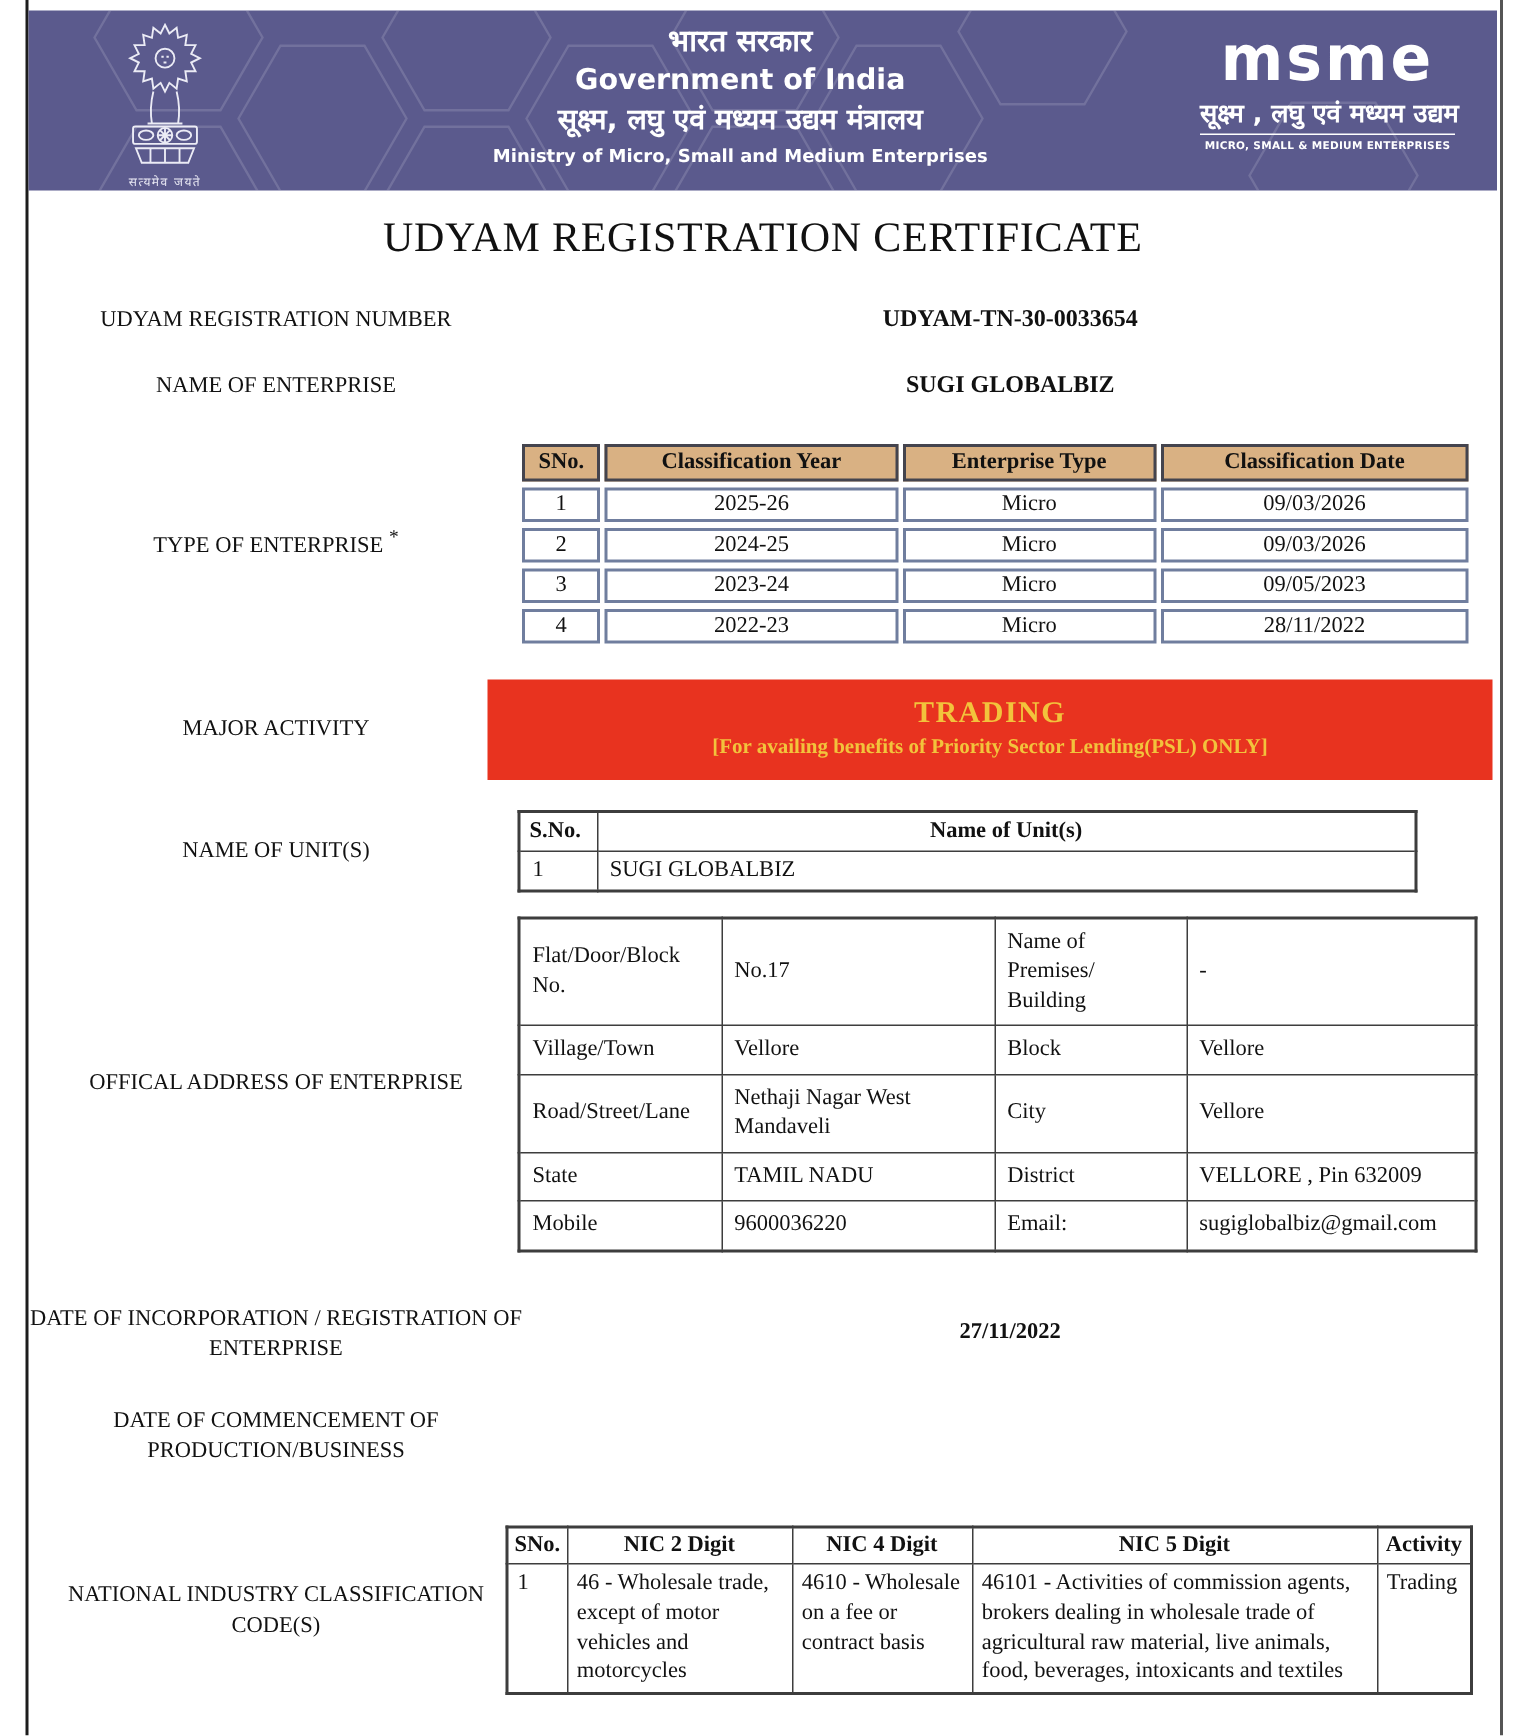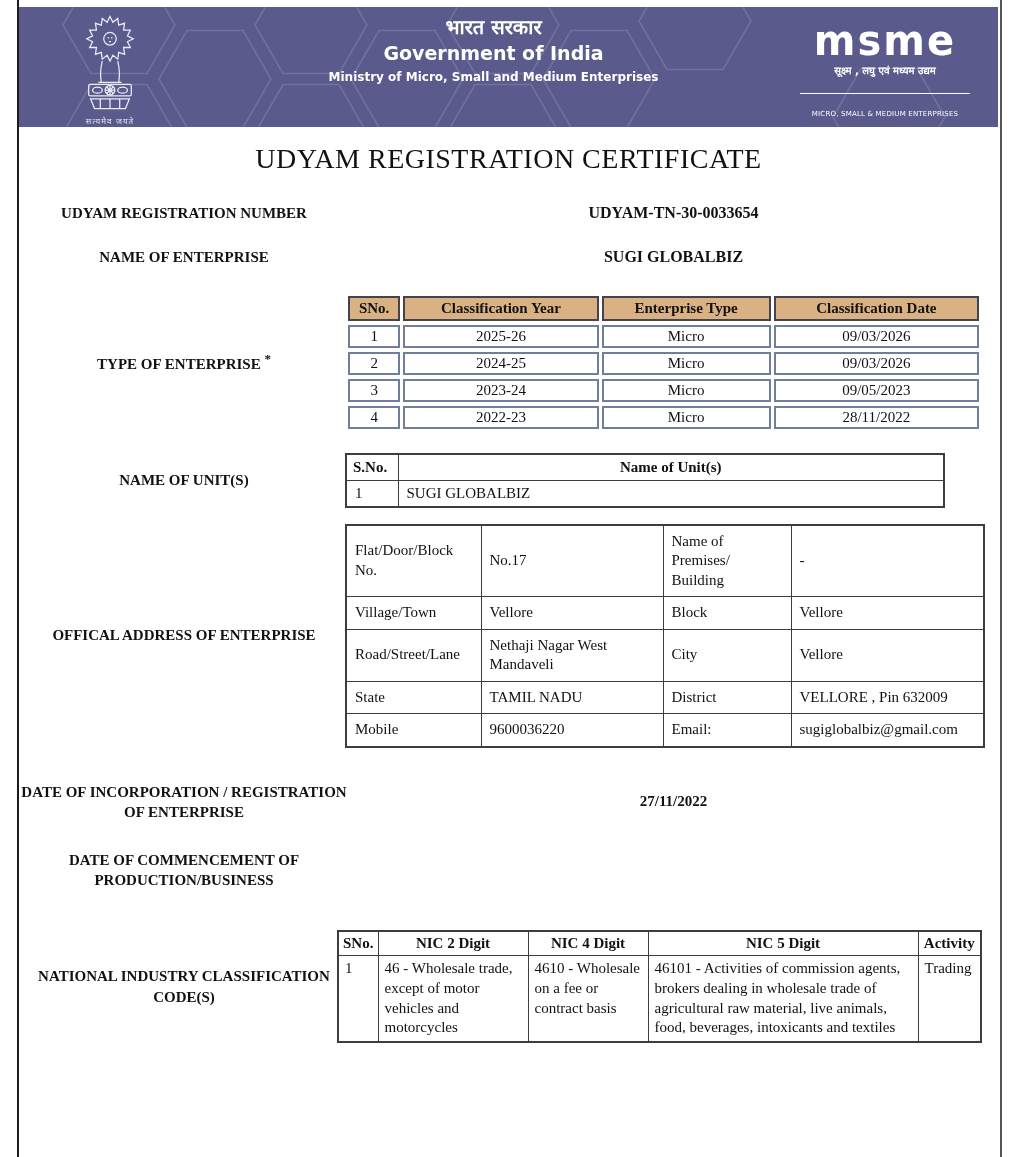--- a/index.html
+++ b/index.html
@@ -32,35 +32,35 @@
   .gov-line-en1 { font-size: 19px; margin-bottom: 8px; }
   .gov-line-hi2 { font-size: 19px; margin-bottom: 8px; }
   .gov-line-en2 { font-size: 12px; }
   .msme-logo { position: absolute; right: 28px; top: 16px; width: 170px; text-align: center; }
   .msme-acronym {
     font-family: "DejaVu Sans", sans-serif; font-weight: bold;
     font-size: 40px; line-height: 0.85; letter-spacing: 2px; color: #fff;
     transform: scaleY(1.05);
   }
   .msme-hindi {
-    font-size: 10px; font-weight: bold; color: #fff; margin-top: 6px;
-    padding-bottom: 16px; border-bottom: 1px solid #fff; white-space: nowrap;
-  }
-  .msme-english { font-size: 7px; font-weight: normal; color: #fff; margin-top: 16px; letter-spacing: 0.2px; white-space: nowrap; }
+    font-size: 17px; font-weight: bold; color: #fff; margin-top: 6px;
+    padding-bottom: 3px; border-bottom: 1px solid #fff; white-space: nowrap;
+  }
+  .msme-english { font-size: 7px; font-weight: bold; color: #fff; margin-top: 3px; letter-spacing: 0.2px; white-space: nowrap; }
 
   
   .content { position: absolute; left: 19px; top: 127px; width: 979px; }
   .cert-title {
     text-align: center; font-weight: normal; font-size: 28px;
     letter-spacing: 0.5px; margin-top: 16px;
   }
   .cert-row { display: flex; align-items: center; }
   .lbl {
     width: 330px; flex: 0 0 330px; text-align: center;
-    font-weight: bold; font-size: 15px; line-height: 1.35;
+    font-weight: normal; font-size: 15px; line-height: 1.35;
   }
   .lbl sup { font-size: 13px; }
   .val { flex: 1; text-align: center; font-weight: bold; font-size: 16px; }
   .row-reg     { margin-top: 28px; }
   .row-name    { margin-top: 24px; }
   .row-type    { margin-top: 24px; }
   .row-activity{ margin-top: 20px; }
   .row-social  { margin-top: 16px; }
   .row-units   { margin-top: 20px; }
   .row-address { margin-top: 16px; }
@@ -148,20 +148,21 @@
         <ellipse cx="45" cy="80" rx="5" ry="3.2"></ellipse>
         <path d="M12 89 L52 89 L48 99 L16 99 Z"></path>
         <path d="M22 89 v10 M32 89 v10 M42 89 v10"></path>
       </svg>
       <div class="emblem-caption">सत्यमेव जयते</div>
     </div>
 
     <div class="gov-center">
       <div class="gov-line-hi1">भारत सरकार</div>
       <div class="gov-line-en1">Government of India</div>
+      <div class="gov-line-hi2">सूक्ष्म, लघु एवं मध्यम उद्यम मंत्रालय</div>
       <div class="gov-line-en2">Ministry of Micro, Small and Medium Enterprises</div>
     </div>
 
     <div class="msme-logo">
       <div class="msme-acronym">msme</div>
       <div class="msme-hindi">सूक्ष्म , लघु एवं मध्यम उद्यम</div>
       <div class="msme-english">MICRO, SMALL &amp; MEDIUM ENTERPRISES</div>
     </div>
   </div>
 
@@ -223,20 +224,29 @@
                 <td>4</td>
                 <td>2022-23</td>
                 <td>Micro</td>
                 <td>28/11/2022</td>
               </tr>
             </tbody>
         </table>
       </div>
     </div>
 
+    <div class="cert-row row-activity">
+      <div class="lbl">MAJOR ACTIVITY</div>
+      <div style="flex:1">
+        <div class="activity-banner">
+          <div class="activity-value">TRADING</div>
+          <div class="activity-note">[For availing benefits of Priority Sector Lending(PSL) ONLY]</div>
+        </div>
+      </div>
+    </div>
 
 
     <div class="cert-row row-units">
       <div class="lbl">NAME OF UNIT(S)</div>
       <div style="flex:1">
         <table class="tbl-units">
           <colgroup>
               <col style="width:52px">
               <col>
             </colgroup>

